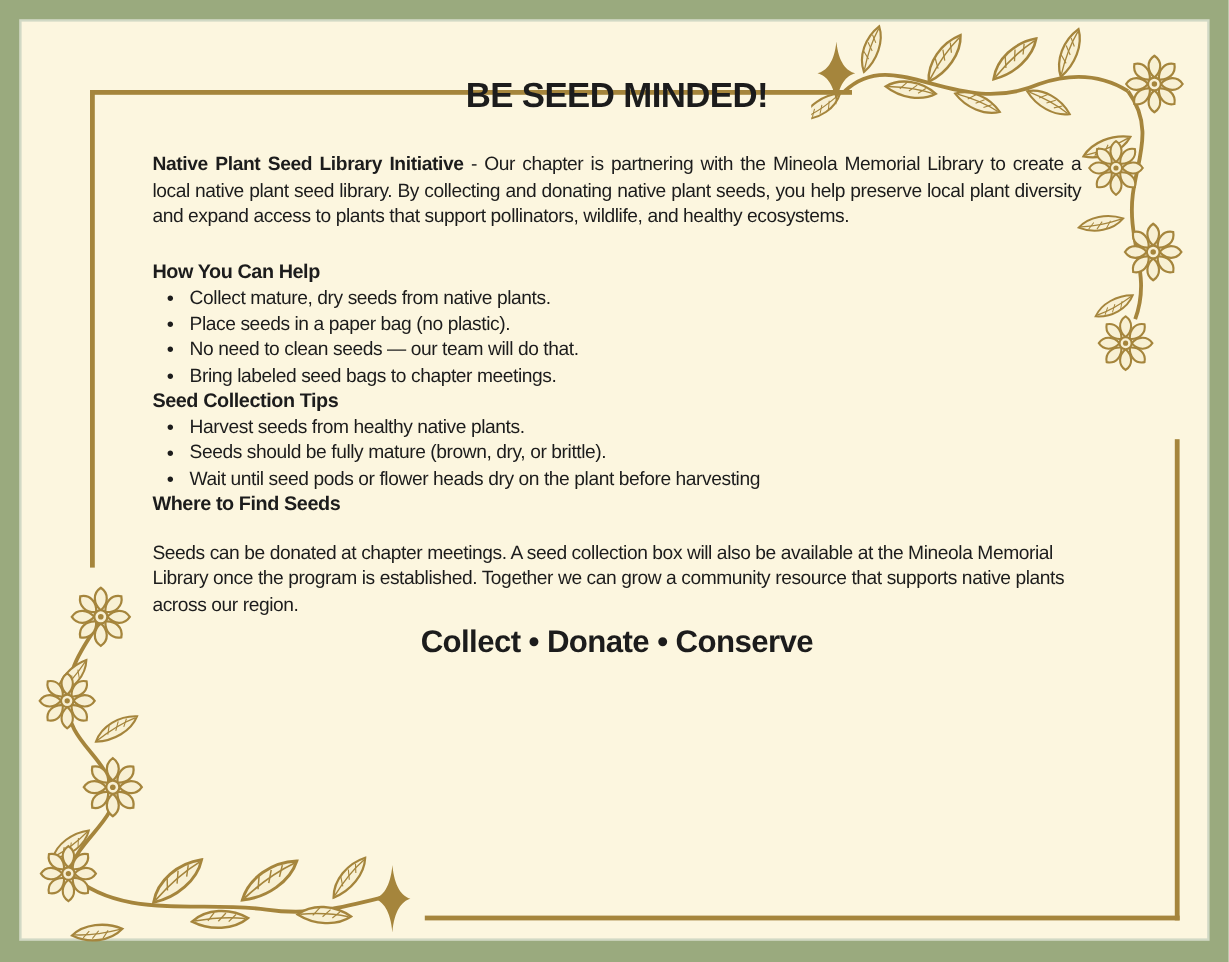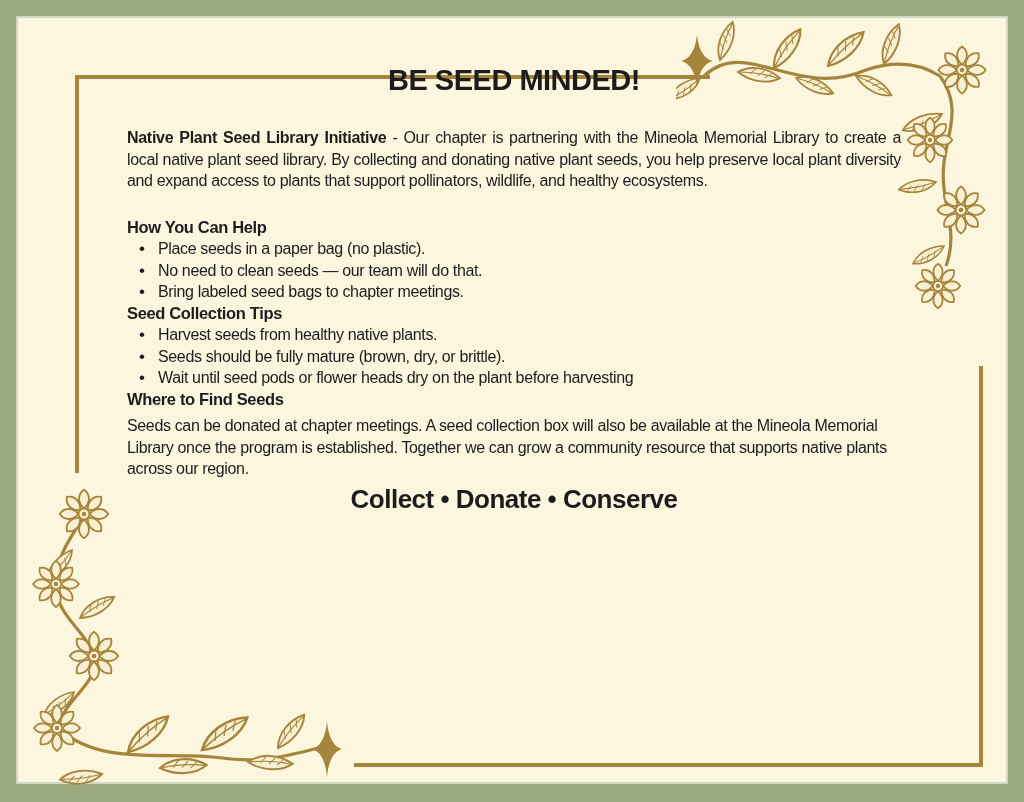--- a/index.html
+++ b/index.html
@@ -51,21 +51,21 @@
   }
   .intro{text-align:justify;margin-bottom:25px;}
   .intro b{letter-spacing:-0.3px;}
   section h2{font-size:16.5px;line-height:21.5px;font-weight:bold;}
   section ul{list-style:none;}
   section li{position:relative;padding-left:31px;}
   section li::before{
     content:"\2022";position:absolute;left:12px;top:0;
     font-size:17px;
   }
-  .closing{margin-top:5px;width:772px;}
+  .closing{margin-top:19px;width:772px;}
   .footer{
     margin-top:4px;text-align:center;font-weight:bold;
     font-size:26px;line-height:31px;letter-spacing:-0.5px;
   }
 </style>
 </head>
 <body>
 
 <svg width="0" height="0" style="position:absolute" aria-hidden="true">
   <defs>
@@ -152,20 +152,21 @@
 
   <div class="content">
     <h1 class="title">BE SEED MINDED!</h1>
 
     <p class="intro"><b>Native Plant Seed Library Initiative</b><span> - Our chapter is partnering with the Mineola Memorial Library to create a local native plant seed library.  By collecting and donating native plant seeds, you help preserve local plant diversity and expand access to plants that support pollinators, wildlife, and healthy ecosystems.</span></p>
 
     <div id="sections">
         <section>
           <h2>How You Can Help</h2>
           <ul>
+            <li>Collect mature, dry seeds from native plants.</li>
             <li>Place seeds in a paper bag (no plastic).</li>
             <li>No need to clean seeds — our team will do that.</li>
             <li>Bring labeled seed bags to chapter meetings.</li>
           </ul>
         </section>
         <section>
           <h2>Seed Collection Tips</h2>
           <ul>
             <li>Harvest seeds from healthy native plants.</li>
             <li>Seeds should be fully mature (brown, dry, or brittle).</li>

